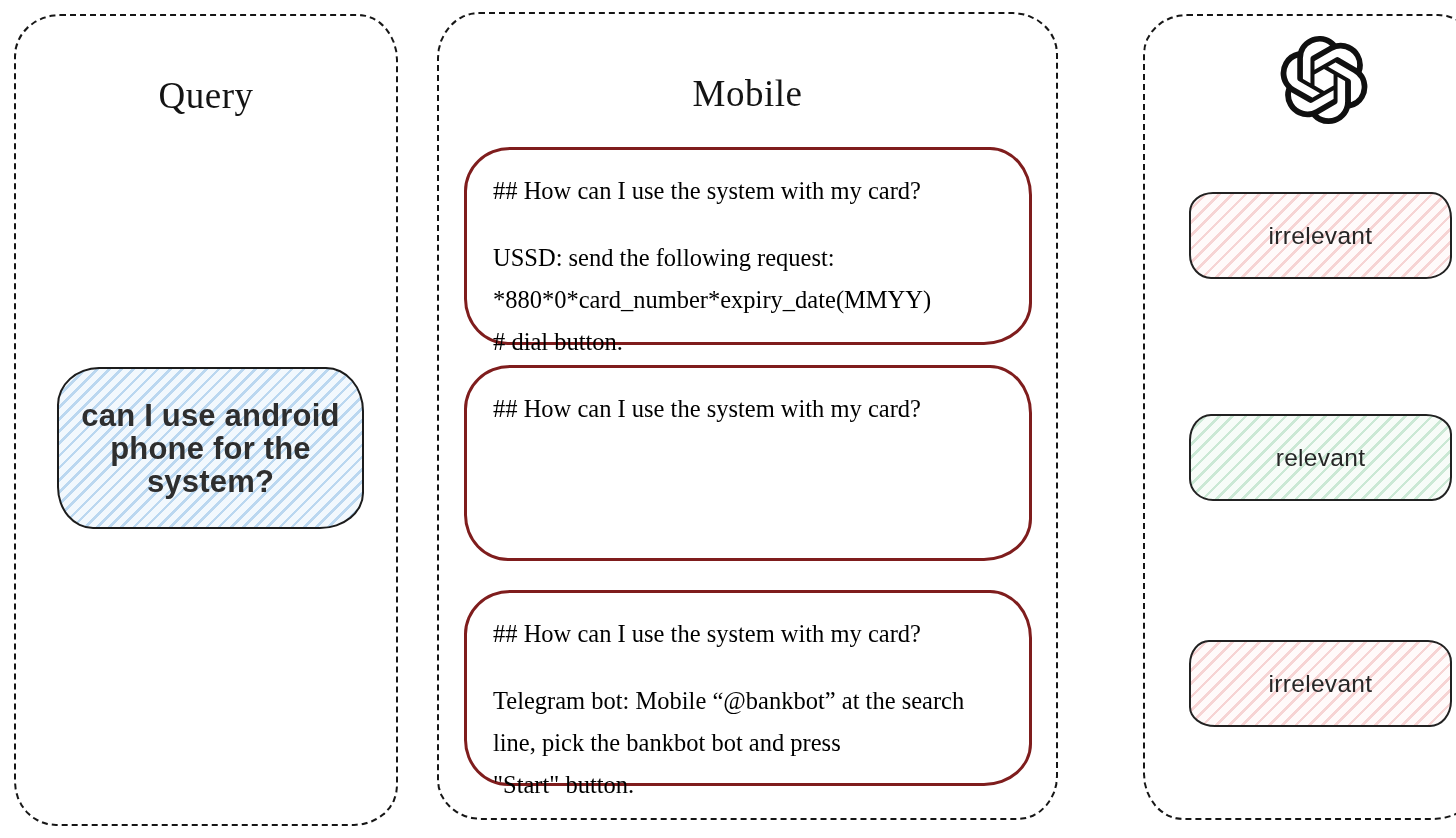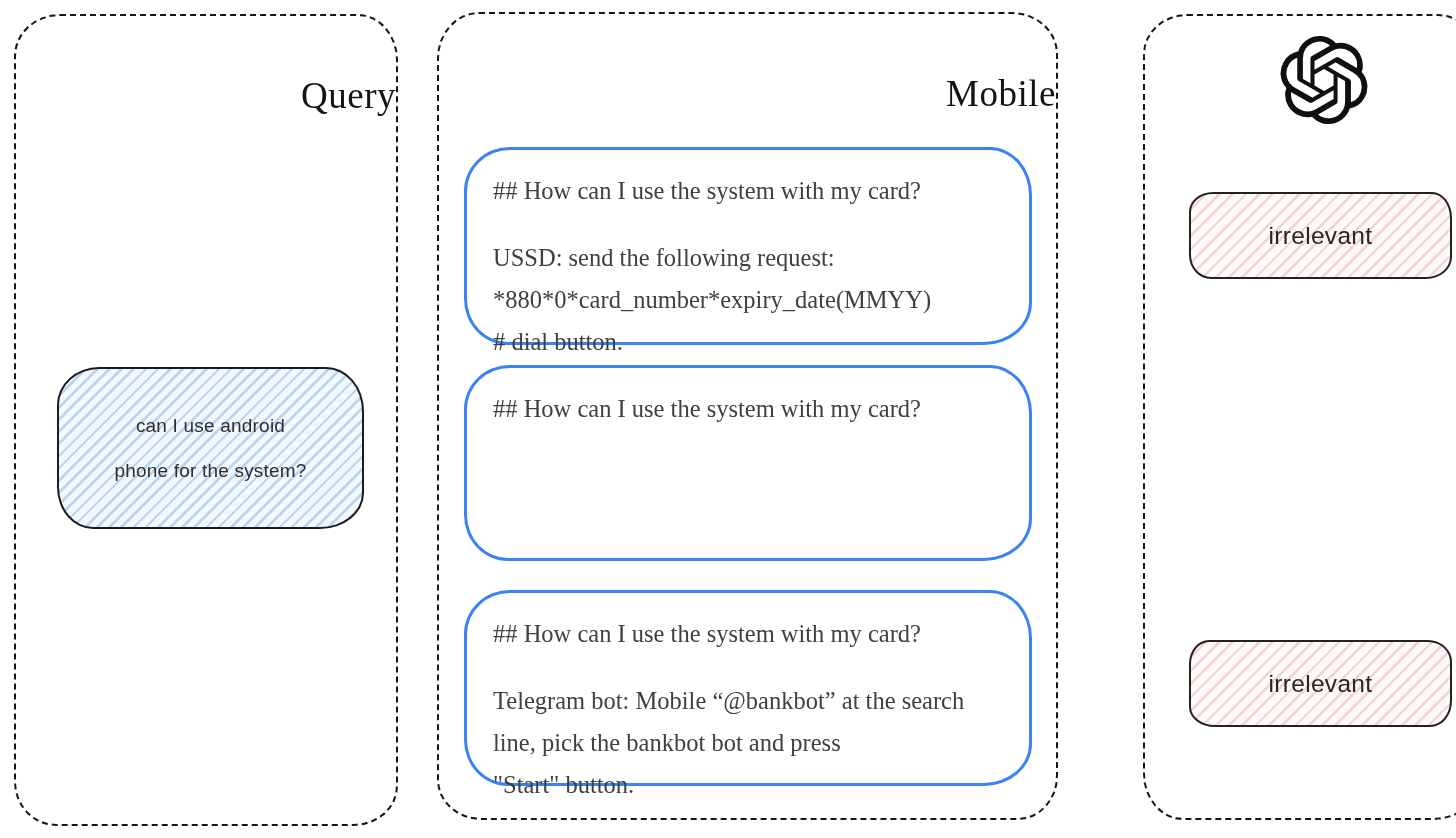--- a/index.html
+++ b/index.html
@@ -24,21 +24,21 @@
   }
   .panel-query   { left: 14px;  top: 14px; width: 384px; height: 812px; border-radius: 46px 40px 44px 42px / 42px 46px 40px 44px; }
   .panel-context { left: 437px; top: 12px; width: 621px; height: 808px; border-radius: 42px 46px 40px 44px / 46px 42px 44px 40px; }
   .panel-results { left: 1143px; top: 14px; width: 337px; height: 806px; border-radius: 44px 42px 46px 40px / 40px 44px 42px 46px; }
 
   .panel-title {
     position: absolute;
     top: 58px;
     left: 0;
     width: 100%;
-    text-align: right;
+    text-align: center;
     font-family: "Liberation Serif", serif;
     font-size: 37px;
     font-weight: 400;
     color: #141414;
     letter-spacing: 0.5px;
   }
 
   
   .query-box {
     position: absolute;
@@ -52,39 +52,40 @@
     background-color: #f2f8fd;
     background-image: repeating-linear-gradient(135deg,
         rgba(110, 170, 222, 0.42) 0px, rgba(110, 170, 222, 0.42) 2.6px,
         transparent 2.6px, transparent 8.6px);
     display: flex;
     align-items: center;
     justify-content: center;
     text-align: center;
   }
   .query-text {
-    font-size: 19px;
-    line-height: 45px;
+    font-size: 31px;
+    line-height: 33px;
     color: #2e2e2e;
     white-space: pre-line;
     letter-spacing: 0.2px;
+    font-weight: bold;
   }
 
   
   .context-box {
     position: absolute;
     left: 25px;
     width: 568px;
     box-sizing: border-box;
-    border: 3px solid #3b82f6;
+    border: 3px solid #7f1d1d;
     border-radius: 46px 42px 48px 44px / 44px 48px 42px 46px;
     background: #ffffff;
     padding: 26px 29px 0 26px;
     font-family: "Liberation Serif", serif;
-    color: #404040;
+    color: #000000;
   }
   .ctx-1 { top: 133px; height: 198px; }
   .ctx-2 { top: 351px; height: 196px; }
   .ctx-3 { top: 576px; height: 196px; }
   .ctx-heading {
     font-size: 24.5px;
     line-height: 30px;
     margin: 0 0 31px 0;
   }
   .ctx-body {
@@ -168,18 +169,21 @@
   </div>
 
   <div class="panel panel-results">
     <svg class="openai-logo" viewBox="0 0 24 24" xmlns="http://www.w3.org/2000/svg" aria-hidden="true">
       <path fill="#101010" d="M22.2819 9.8211a5.9847 5.9847 0 0 0-.5157-4.9108 6.0462 6.0462 0 0 0-6.5098-2.9A6.0651 6.0651 0 0 0 4.9807 4.1818a5.9847 5.9847 0 0 0-3.9977 2.9 6.0462 6.0462 0 0 0 .7427 7.0966 5.98 5.98 0 0 0 .511 4.9107 6.051 6.051 0 0 0 6.5146 2.9001A5.9847 5.9847 0 0 0 13.2599 24a6.0557 6.0557 0 0 0 5.7718-4.2058 5.9894 5.9894 0 0 0 3.9977-2.9001 6.0557 6.0557 0 0 0-.7475-7.073zm-9.022 12.6081a4.4755 4.4755 0 0 1-2.8764-1.0408l.1419-.0804 4.7783-2.7582a.7948.7948 0 0 0 .3927-.6813v-6.7369l2.02 1.1686a.071.071 0 0 1 .038.052v5.5826a4.504 4.504 0 0 1-4.4945 4.4944zm-9.6607-4.1254a4.4708 4.4708 0 0 1-.5346-3.0137l.142.0852 4.783 2.7582a.7712.7712 0 0 0 .7806 0l5.8428-3.3685v2.3324a.0804.0804 0 0 1-.0332.0615L9.74 19.9502a4.4992 4.4992 0 0 1-6.1408-1.6464zM2.3408 7.8956a4.485 4.485 0 0 1 2.3655-1.9728V11.6a.7664.7664 0 0 0 .3879.6765l5.8144 3.3543-2.0201 1.1685a.0757.0757 0 0 1-.071 0l-4.8303-2.7865A4.504 4.504 0 0 1 2.3408 7.8956zm16.5963 3.8558L13.1038 8.364 15.1192 7.2a.0757.0757 0 0 1 .071 0l4.8303 2.7913a4.4944 4.4944 0 0 1-.6765 8.1042v-5.6772a.79.79 0 0 0-.407-.667zm2.0107-3.0231l-.142-.0852-4.7735-2.7818a.7759.7759 0 0 0-.7854 0L9.409 9.2297V6.8974a.0662.0662 0 0 1 .0284-.0615l4.8303-2.7866a4.4992 4.4992 0 0 1 6.6802 4.66zM8.3065 12.863l-2.02-1.1638a.0804.0804 0 0 1-.038-.0567V6.0742a4.4992 4.4992 0 0 1 7.3757-3.4537l-.142.0805L8.704 5.459a.7948.7948 0 0 0-.3927.6813zm1.0976-2.3654l2.602-1.4998 2.6069 1.4998v2.9994l-2.5974 1.4997-2.6067-1.4997z"></path>
     </svg>
 
     <div class="badge badge-1 badge-red">
       <span>irrelevant</span>
     </div>
+    <div class="badge badge-2 badge-green">
+      <span>relevant</span>
+    </div>
     <div class="badge badge-3 badge-red">
       <span>irrelevant</span>
     </div>
   </div>
 
 </div>
 
 </body></html>

